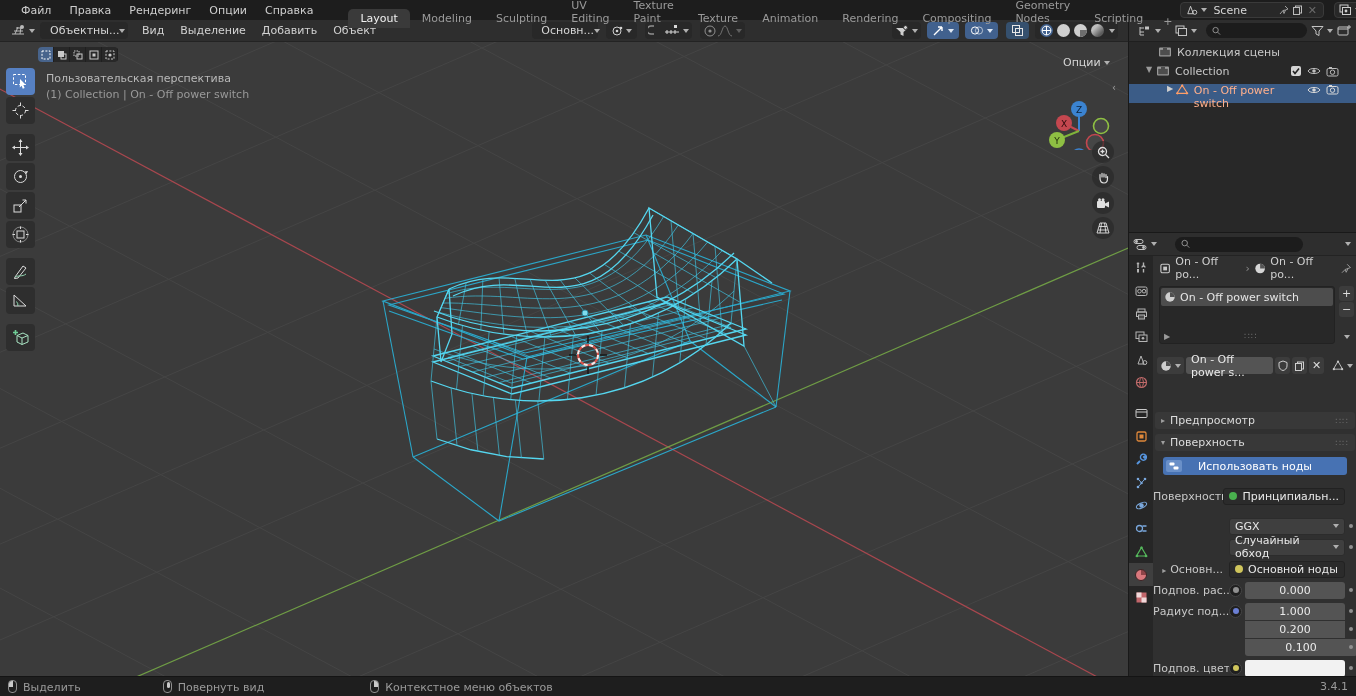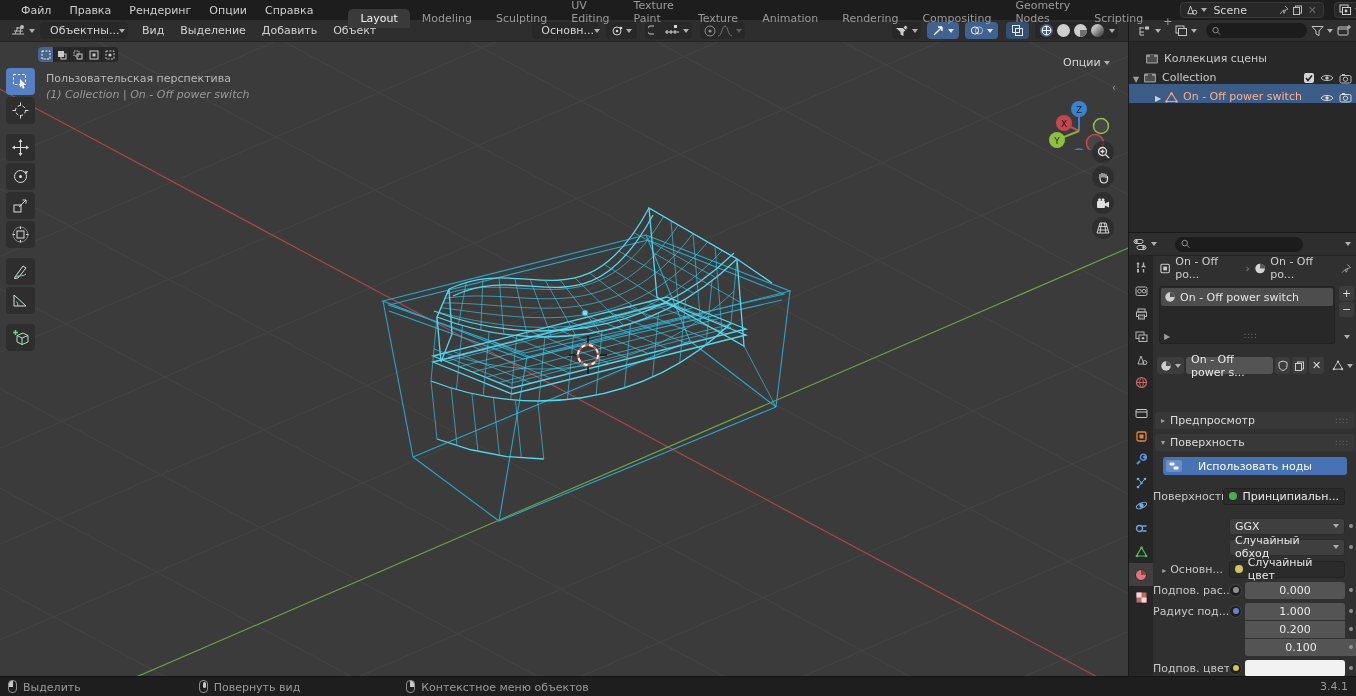--- a/index.html
+++ b/index.html
@@ -31,32 +31,32 @@
   
   #viewport{left:0;top:42px;width:1128px;height:634px;background:#3b3b3b;overflow:hidden;}
   #vpcanvas{position:absolute;left:0;top:0;}
   .grid{stroke:#454545;stroke-width:1;}
   .axx{stroke:#a8474e;stroke-width:1.2;}
   .axy{stroke:#6f9d45;stroke-width:1.2;}
   .wire{stroke:#55d7f0;stroke-width:1.3;fill:none;}
   .wired{stroke:#2ba6c8;stroke-width:1.1;fill:none;}
   .wiret{stroke:#40c2e0;stroke-width:.8;fill:none;opacity:.85;}
   .ovl1{left:46px;top:30px;color:#b9b9b9;font-size:11px;}
-  .ovl2{left:46px;top:46px;color:#999;font-size:11px;font-style:italic;}
+  .ovl2{left:46px;top:46px;color:#999;font-size:11px;}
   .modebtn{width:16px;height:15px;background:#282828;display:flex;align-items:center;justify-content:center;border-right:1px solid #1f1f1f;}
   .modebtn.active{background:#48648c;}
   .navbtn{position:absolute;width:22px;height:22px;border-radius:50%;background:rgba(40,40,40,.65);display:flex;align-items:center;justify-content:center;color:#d8d8d8;}
   
   #tools{position:absolute;left:6px;top:26px;width:30px;display:flex;flex-direction:column;gap:2px;}
   .tool{width:29px;height:27px;background:#2e2e2e;border-radius:4px;display:flex;align-items:center;justify-content:center;}
   .tool.active{background:#5680c2;}
   .tgap{height:6px;}
   
   #outliner{left:1128px;top:42px;width:228px;height:190px;background:#282828;border-left:1px solid #191919;z-index:20;padding-top:4px;}
-  .orow{display:flex;align-items:flex-end;height:19px;padding:0 4px;color:#c8c8c8;}
+  .orow{display:flex;align-items:flex-start;height:19px;padding:0 17px;color:#c8c8c8;}
   .orow .name{margin-left:5px;}
   .orow.sel{background:#3b5c87;}
   .orow.sel .name{color:#ffb08c;}
   .oicons{margin-left:auto;display:flex;gap:5px;align-items:center;}
   
   #props{left:1128px;top:232px;width:228px;height:444px;background:#303030;border-left:1px solid #191919;border-top:1px solid #191919;z-index:20;}
   #ptabs{position:absolute;left:0;top:23px;width:24px;height:421px;background:#262626;display:flex;flex-direction:column;align-items:center;}
   .ptab{width:24px;height:23px;display:flex;align-items:center;justify-content:center;}
   .ptab.active{background:#3f3f3f;}
   #phead{position:absolute;left:0;top:0;width:228px;height:23px;background:#2e2e2e;border-bottom:1px solid #232323;display:flex;align-items:center;gap:4px;padding:0 4px;}
@@ -852,21 +852,21 @@
         <div class="ddrop" style="flex:1;margin-right:12px">
           <span>Случайный обход</span>
           <span class="cv" style="margin-left:auto"></span>
         </div>
         <span class="kdot"></span>
       </div>
       <div class="prow" style="top:304px">
         <span class="plabel"><span style="font-size:8px;color:#9f9f9f;margin-right:4px">▸</span><span>Основн...</span></span>
         <div class="ddrop ddark" style="flex:1;margin-right:12px">
           <span class="gdot" style="background:#cfc55c;margin-right:5px"></span>
-          <span>Случайный цвет</span>
+          <span>Основной ноды</span>
         </div>
       </div>
       <div class="prow" style="top:325px">
         <span class="plabel">Подпов. рас...</span>
         <span class="socket">
             <i style="background:#909090"></i>
           </span>
         <div class="field" style="flex:1;margin-right:12px">
             <span>0.000</span>
           </div>
@@ -905,18 +905,18 @@
           </span>
         <div class="field" style="flex:1;margin-right:12px;background:#f2f2f2"></div>
         <span class="kdot"></span>
       </div>
 
     </div>
   </div>
 
   <div id="status" class="abs">
     <span><span class="mouse m-left"><i></i></span><span>Выделить</span></span>
-    <span style="margin-left:88px"><span class="mouse m-mid"><i></i></span><span>Повернуть вид</span></span>
+    <span style="margin-left:52px"><span class="mouse m-mid"><i></i></span><span>Повернуть вид</span></span>
     <span style="margin-left:76px"><span class="mouse m-right"><i></i></span><span>Контекстное меню объектов</span></span>
     <span style="margin-left:auto">3.4.1</span>
   </div>
 
 </div>
 
 </body></html>

